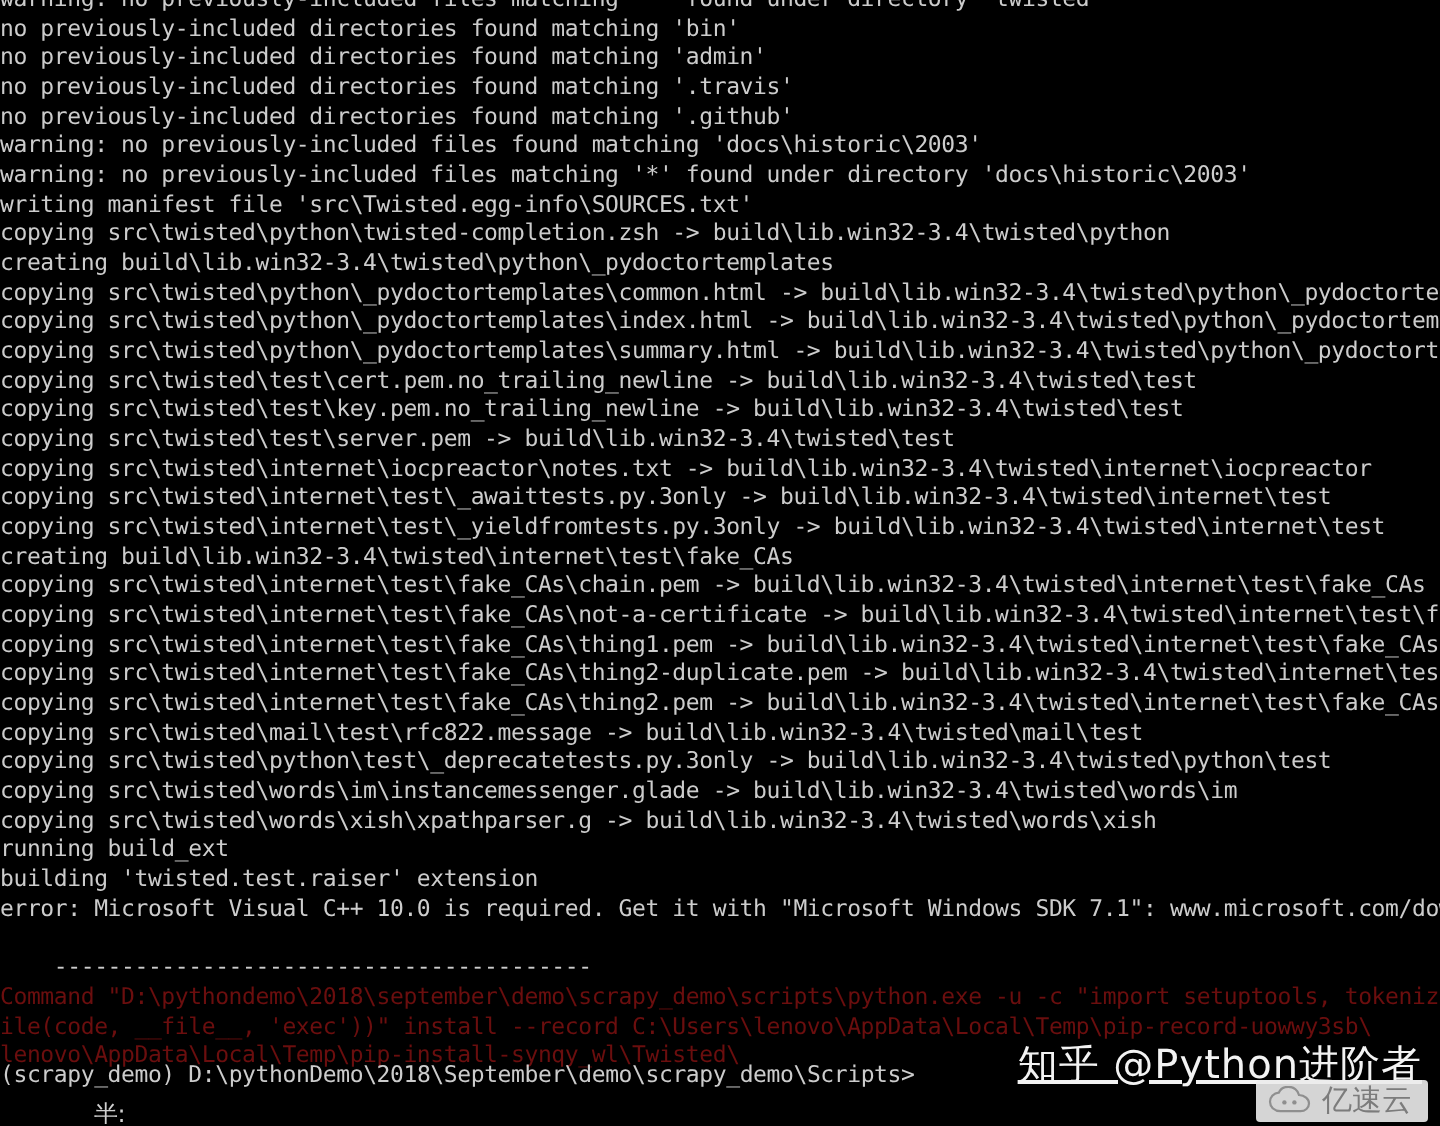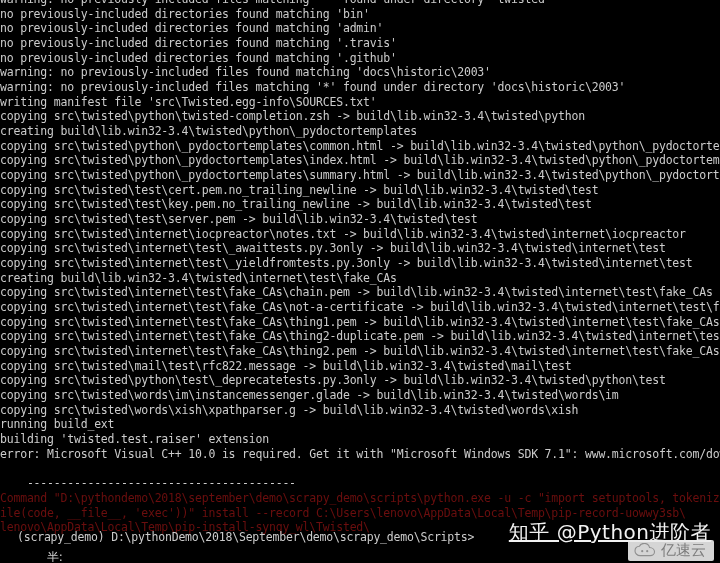--- a/index.html
+++ b/index.html
@@ -36,21 +36,20 @@
   .line.err { color: #6b0e0e; }
   .line.sep { color: #cccccc; }
   .line.blank { color: transparent; }
 
   .prompt-line {
     position: absolute;
     left: 0;
     bottom: 18px;
     white-space: pre;
     color: #cccccc;
-    padding-left: 17px;
   }
   .cjk-partial {
     position: absolute;
     left: 47px;
     bottom: 1px;
     color: #cfcfcf;
     font-family: "DejaVu Sans", sans-serif;
     font-size: 12px;
     line-height: 12px;
     overflow: hidden;

